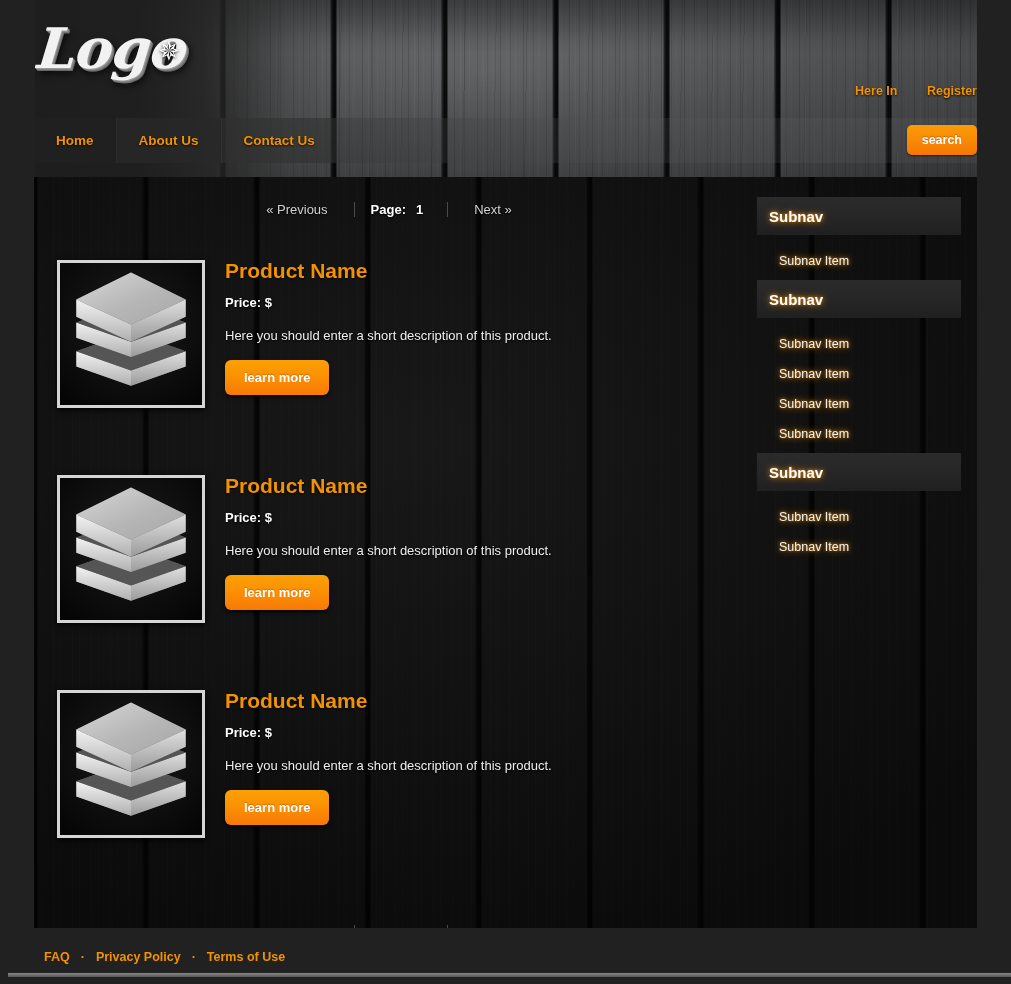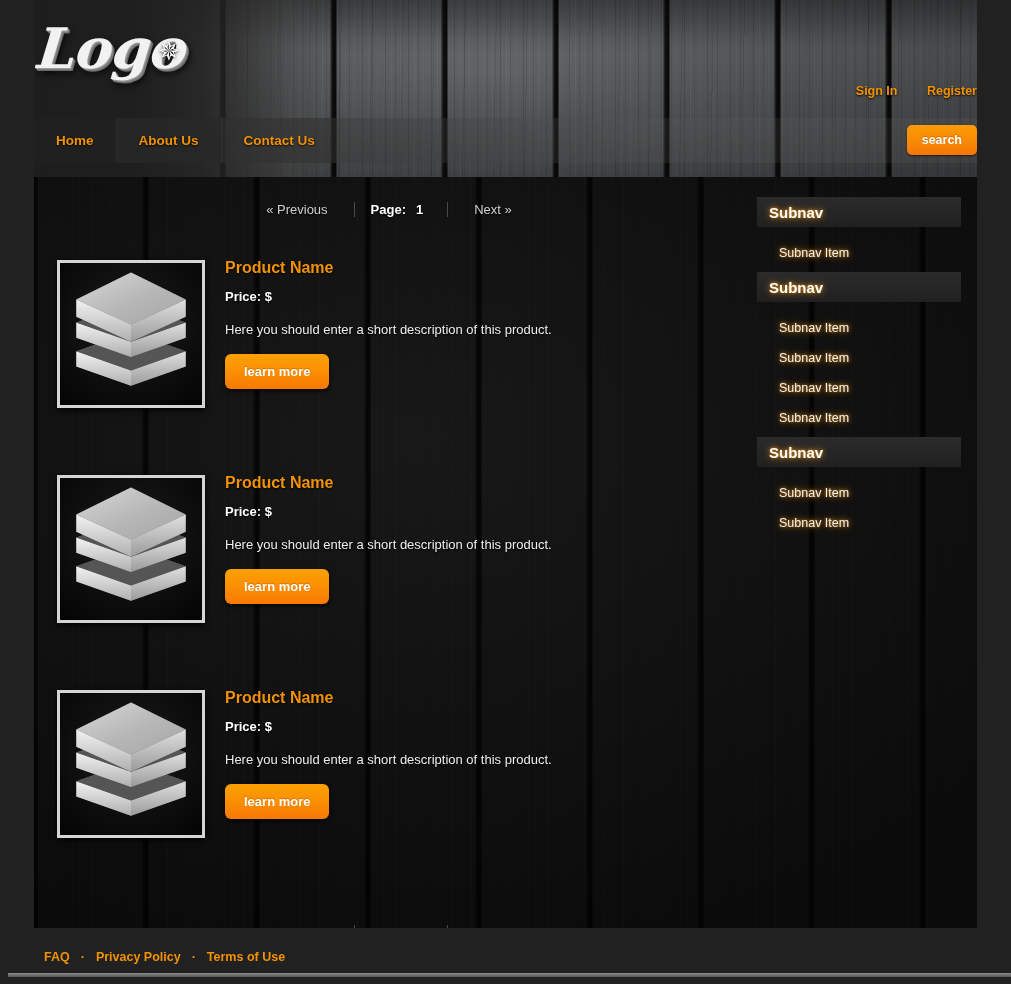--- a/index.html
+++ b/index.html
@@ -288,21 +288,21 @@
   }
   .stack-svg { display: block; width: 100%; height: 100%; }
 
   .product-info {
     margin-left: 20px;
     margin-top: 12px;
     flex: 1;
   }
   .product-title {
     color: #f39200;
-    font-size: 16px;
+    font-size: 21px;
     font-weight: bold;
     margin: 0 0 9px 0;
     text-shadow: 0 1px 2px rgba(0,0,0,0.9);
     cursor: pointer;
   }
   .product-price {
     color: #ffffff;
     font-size: 13px;
     font-weight: bold;
     margin: 12px 0 18px 0;
@@ -329,21 +329,21 @@
     box-shadow: 0 2px 4px rgba(0,0,0,0.75);
   }
 
   
   .sidebar {
     position: absolute;
     right: 16px; top: 20px;
     width: 204px;
   }
   .subnav-head {
-    height: 30px;
+    height: 38px;
     display: flex;
     align-items: center;
     padding-left: 12px;
     background: linear-gradient(180deg, #2b2b2b 0%, #262626 50%, #202020 100%);
     color: #ffffff;
     font-size: 15px;
     font-weight: bold;
     text-shadow: 0 0 7px rgba(255,150,20,0.85), 0 0 3px rgba(255,170,40,0.7), 0 1px 2px rgba(0,0,0,0.9);
     cursor: pointer;
     margin-bottom: 11px;
@@ -402,21 +402,21 @@
     <div class="header-leftdark"></div>
     <div class="header-left-shade"></div>
     <div class="header-right-shade"></div>
 
     <div class="logo-wrap">
       <span class="logo-text">Logo</span>
       <span class="logo-star">✵</span>
     </div>
 
     <div class="account">
-      <a href="#">Sign In</a>
+      <a href="#">Here In</a>
       <a href="#">Register</a>
     </div>
 
     <div class="navbar">
       <div class="nav-items">
         <a class="nav-item" href="#">Home</a>
         <a class="nav-item" href="#">About Us</a>
         <a class="nav-item" href="#">Contact Us</a>
       </div>
       <div class="nav-fill"></div>

